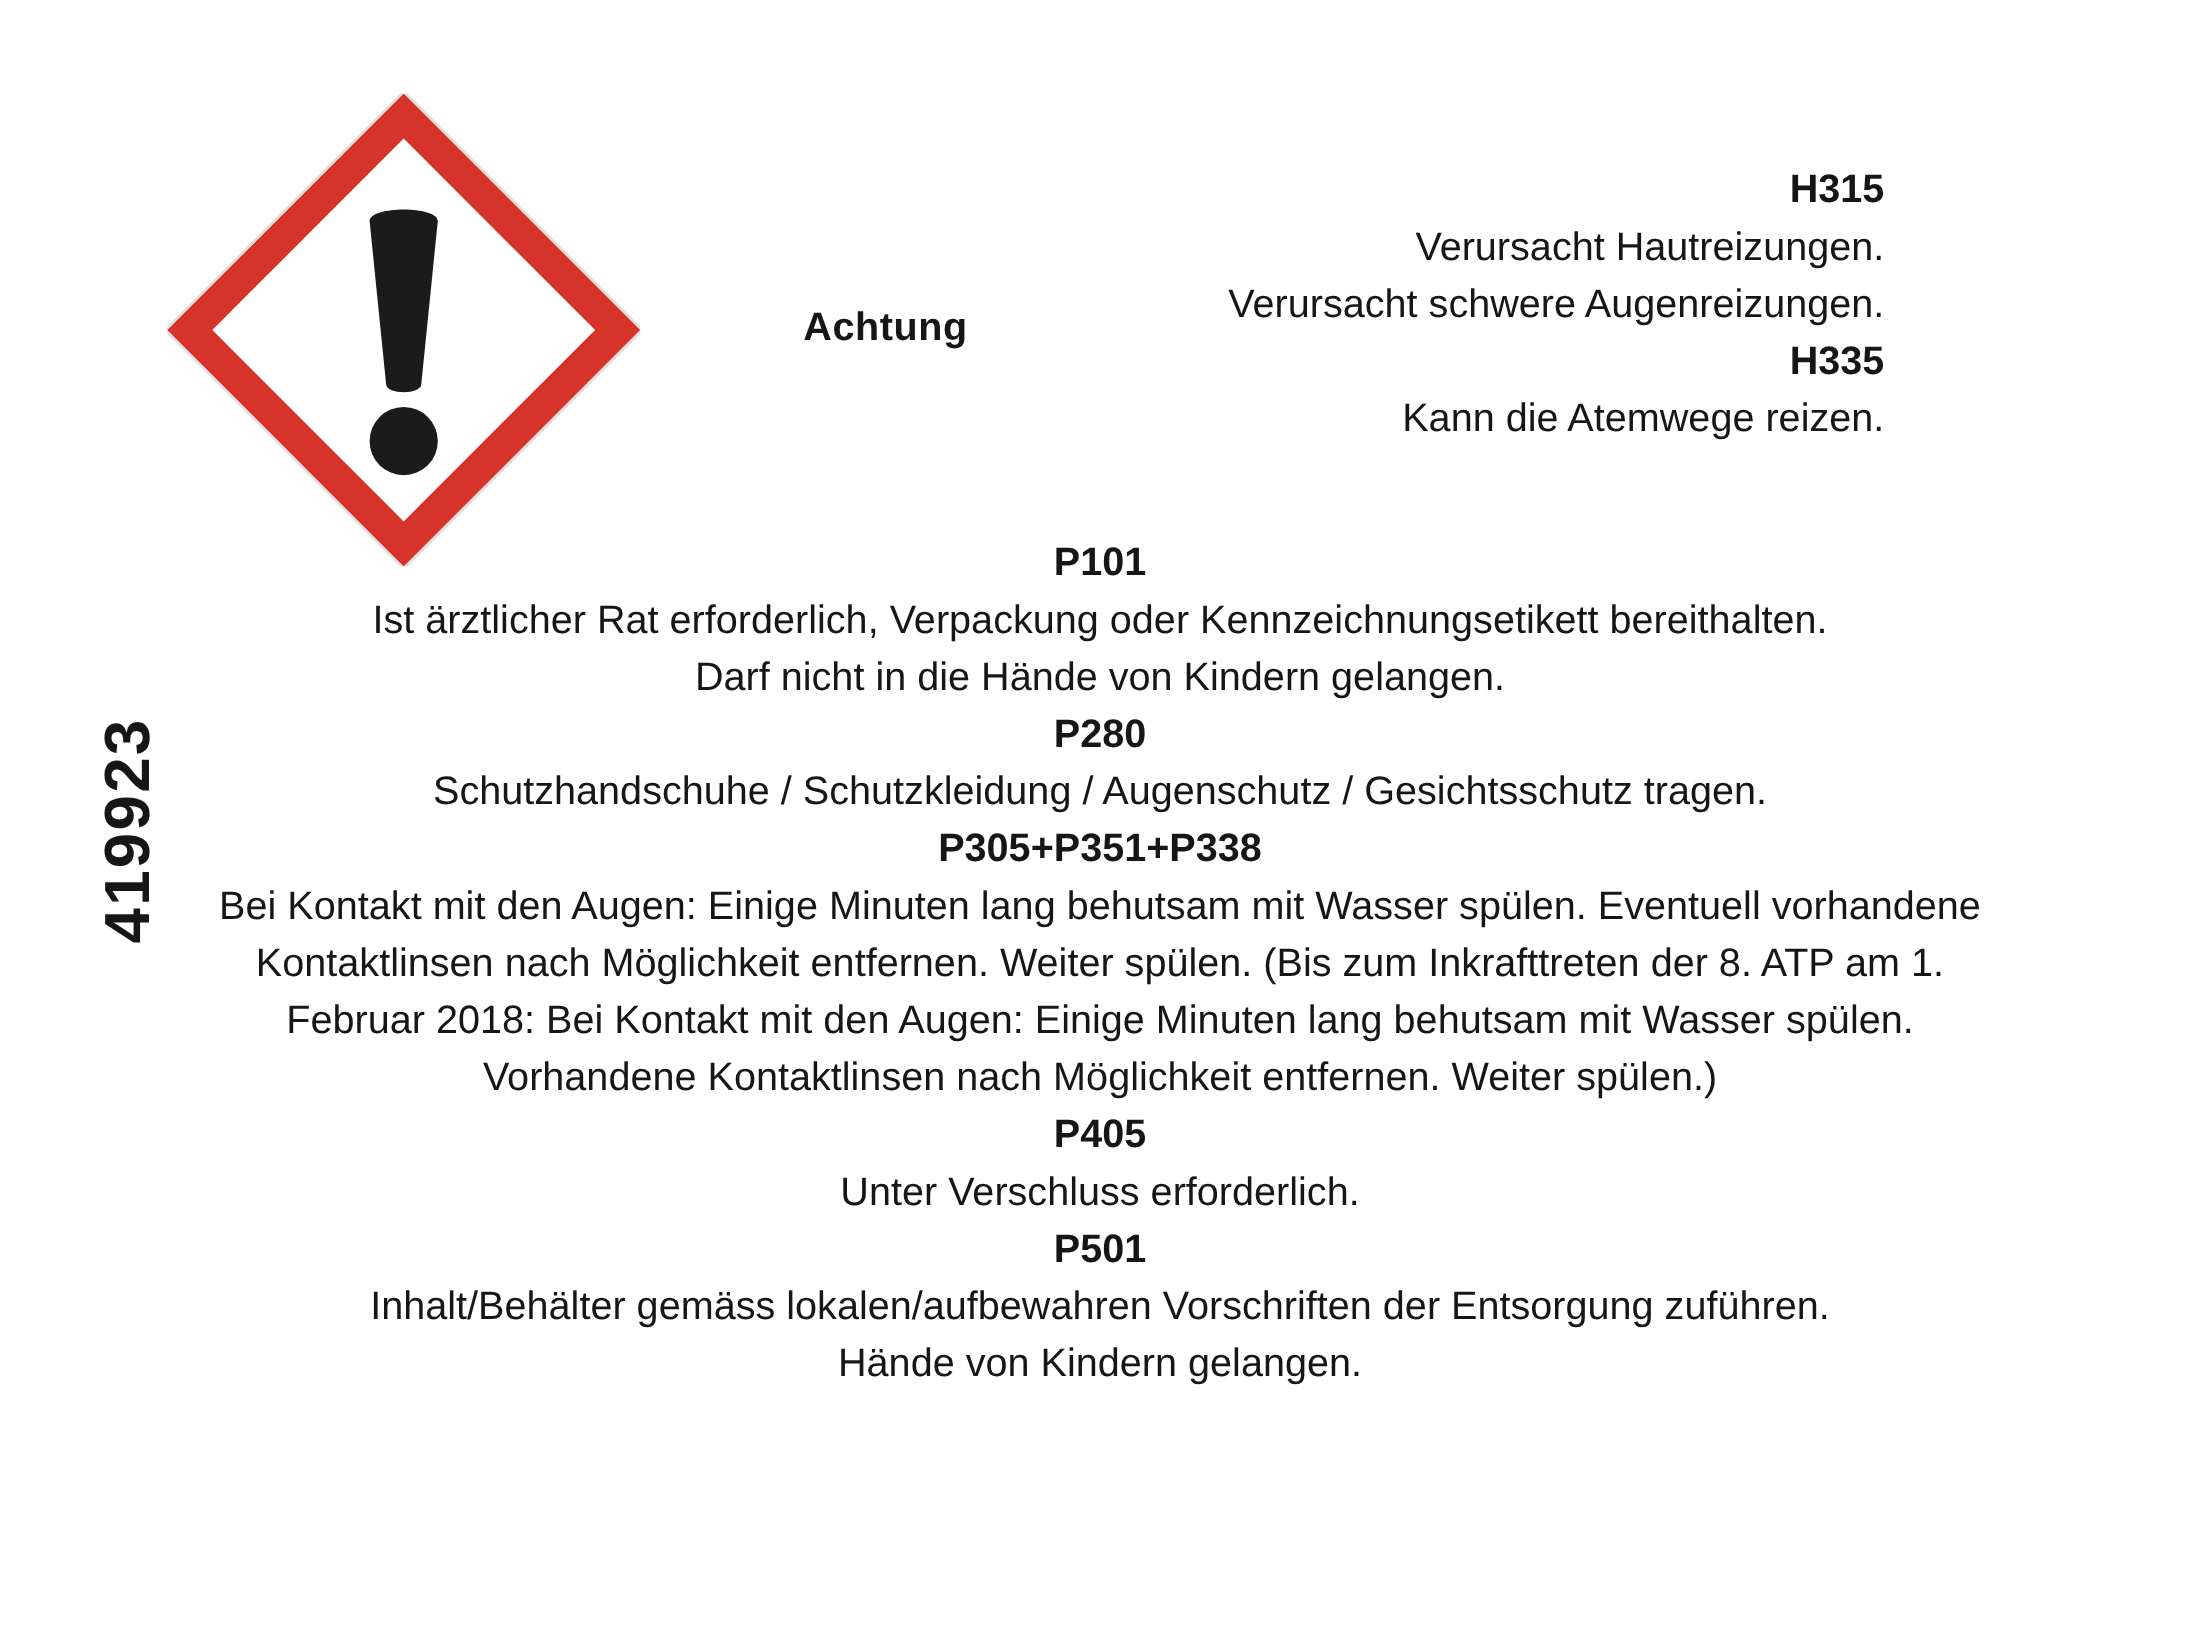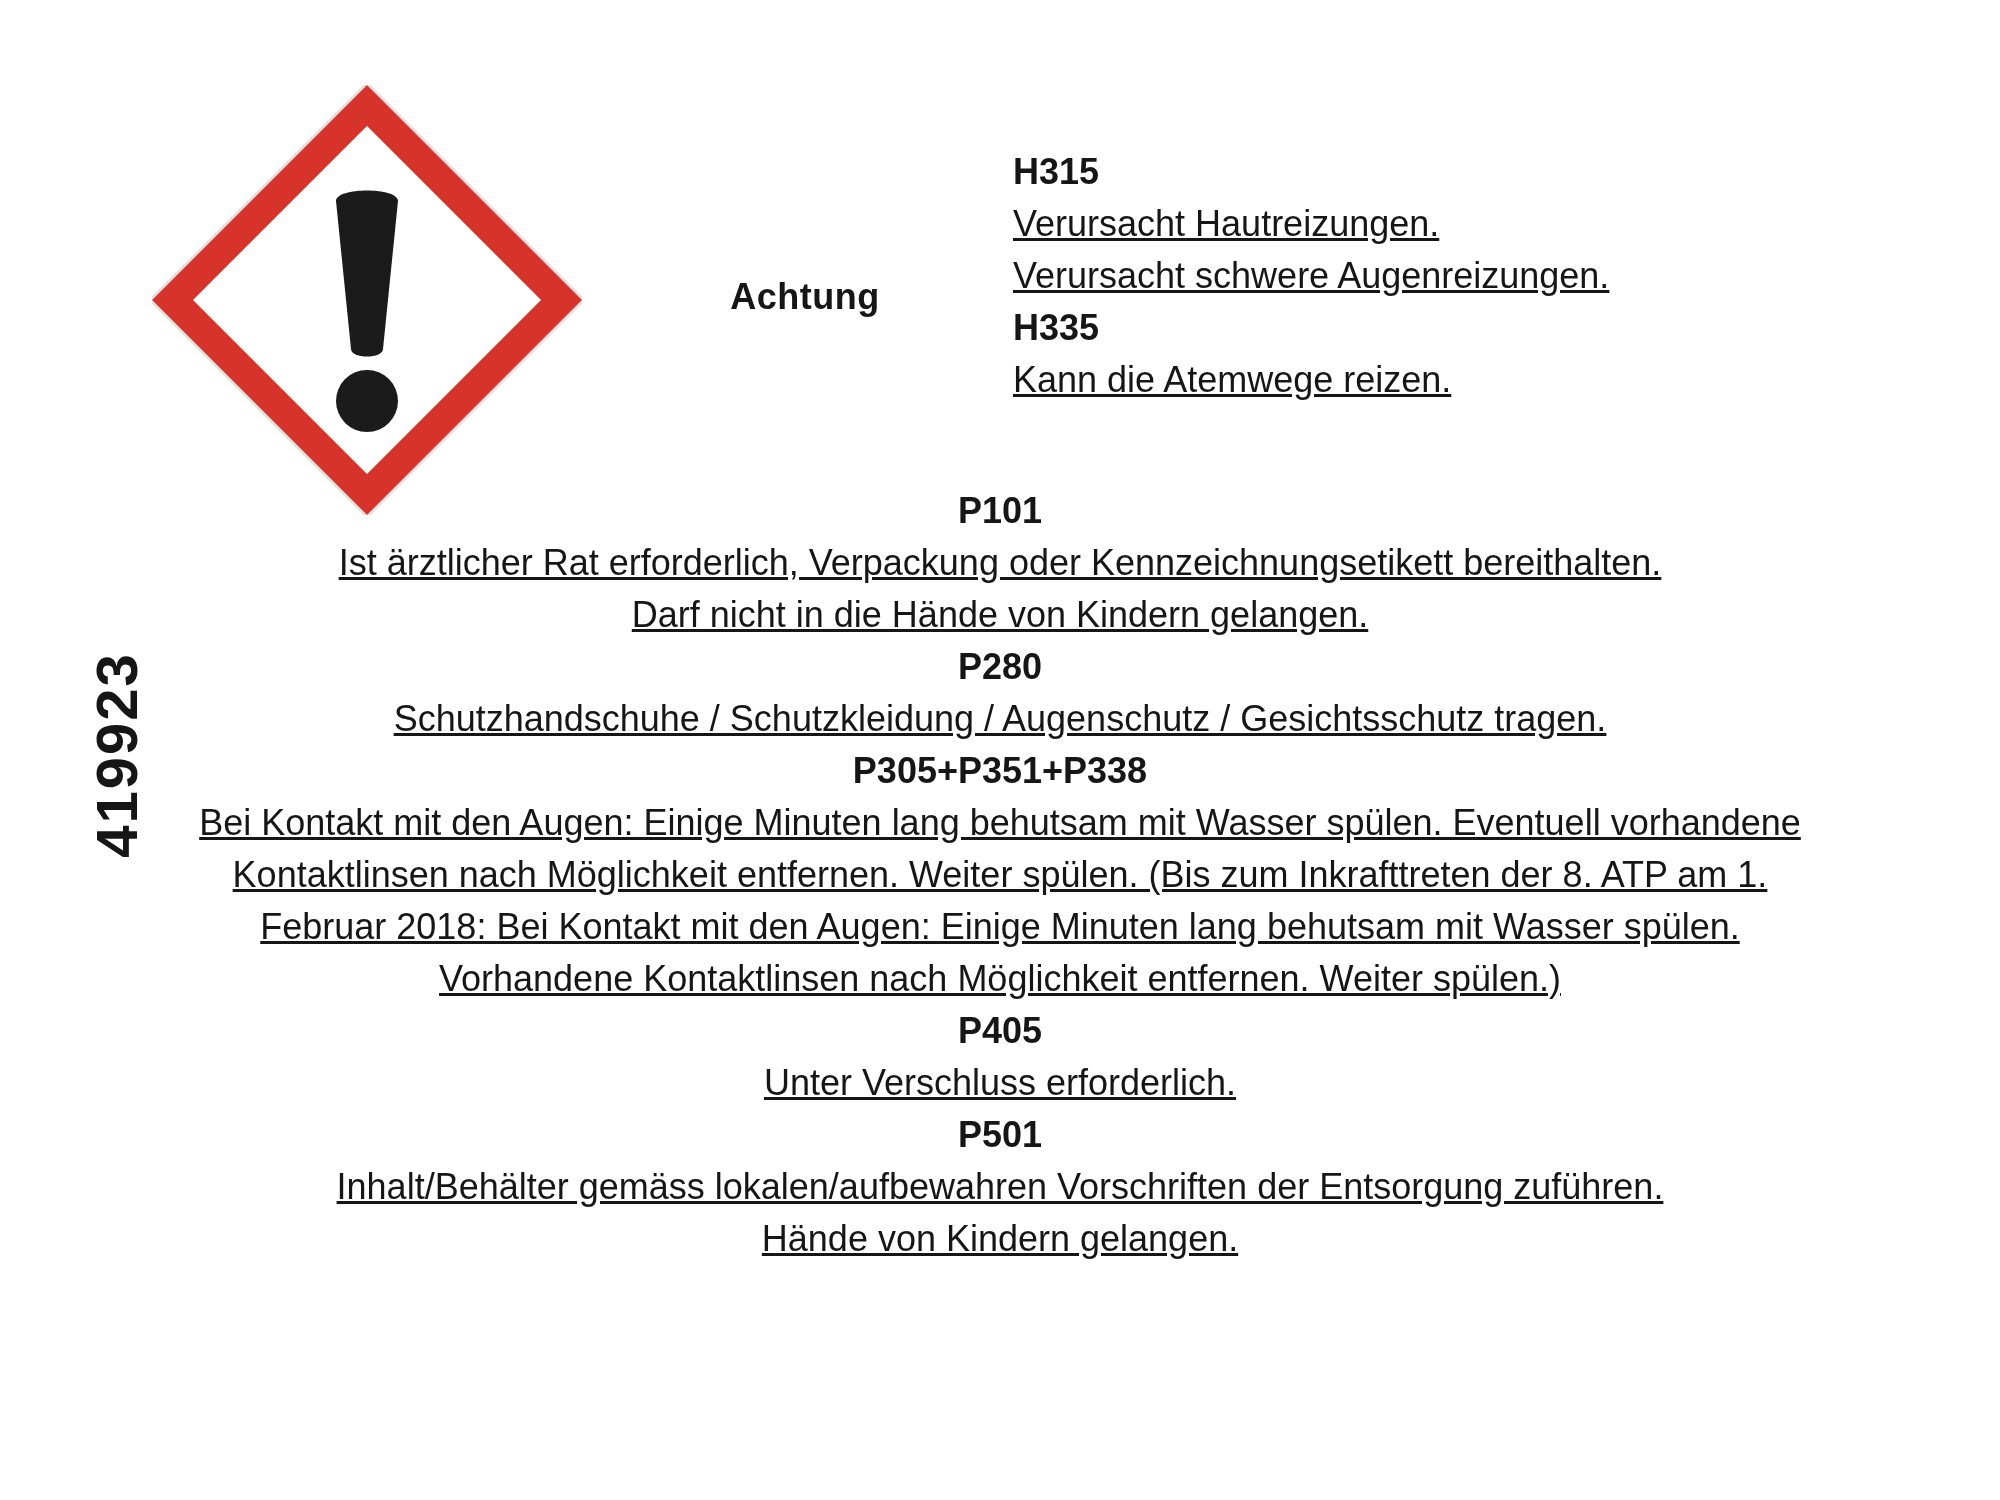--- a/index.html
+++ b/index.html
@@ -37,21 +37,21 @@
     font-weight: 700;
     letter-spacing: 0.5px;
   }
 
   
   .h-block {
     position: absolute;
     left: 1013px;
     top: 146px;
     width: 700px;
-    text-align: left;
+    text-align: right;
     font-size: 36px;
     line-height: 52px;
   }
 
   
   .p-block {
     position: absolute;
     left: 100px;
     top: 485px;
     width: 1800px;
@@ -59,21 +59,20 @@
     font-size: 36px;
     line-height: 52px;
   }
 
   .stmt-code {
     font-weight: 700;
     white-space: nowrap;
   }
   .stmt-line {
     white-space: nowrap;
-    text-decoration: underline;
   }
 
   
   .product-number {
     position: absolute;
     left: 116px;
     top: 755px;
     transform: translate(-50%, -50%) rotate(-90deg);
     font-size: 58px;
     font-weight: 700;

